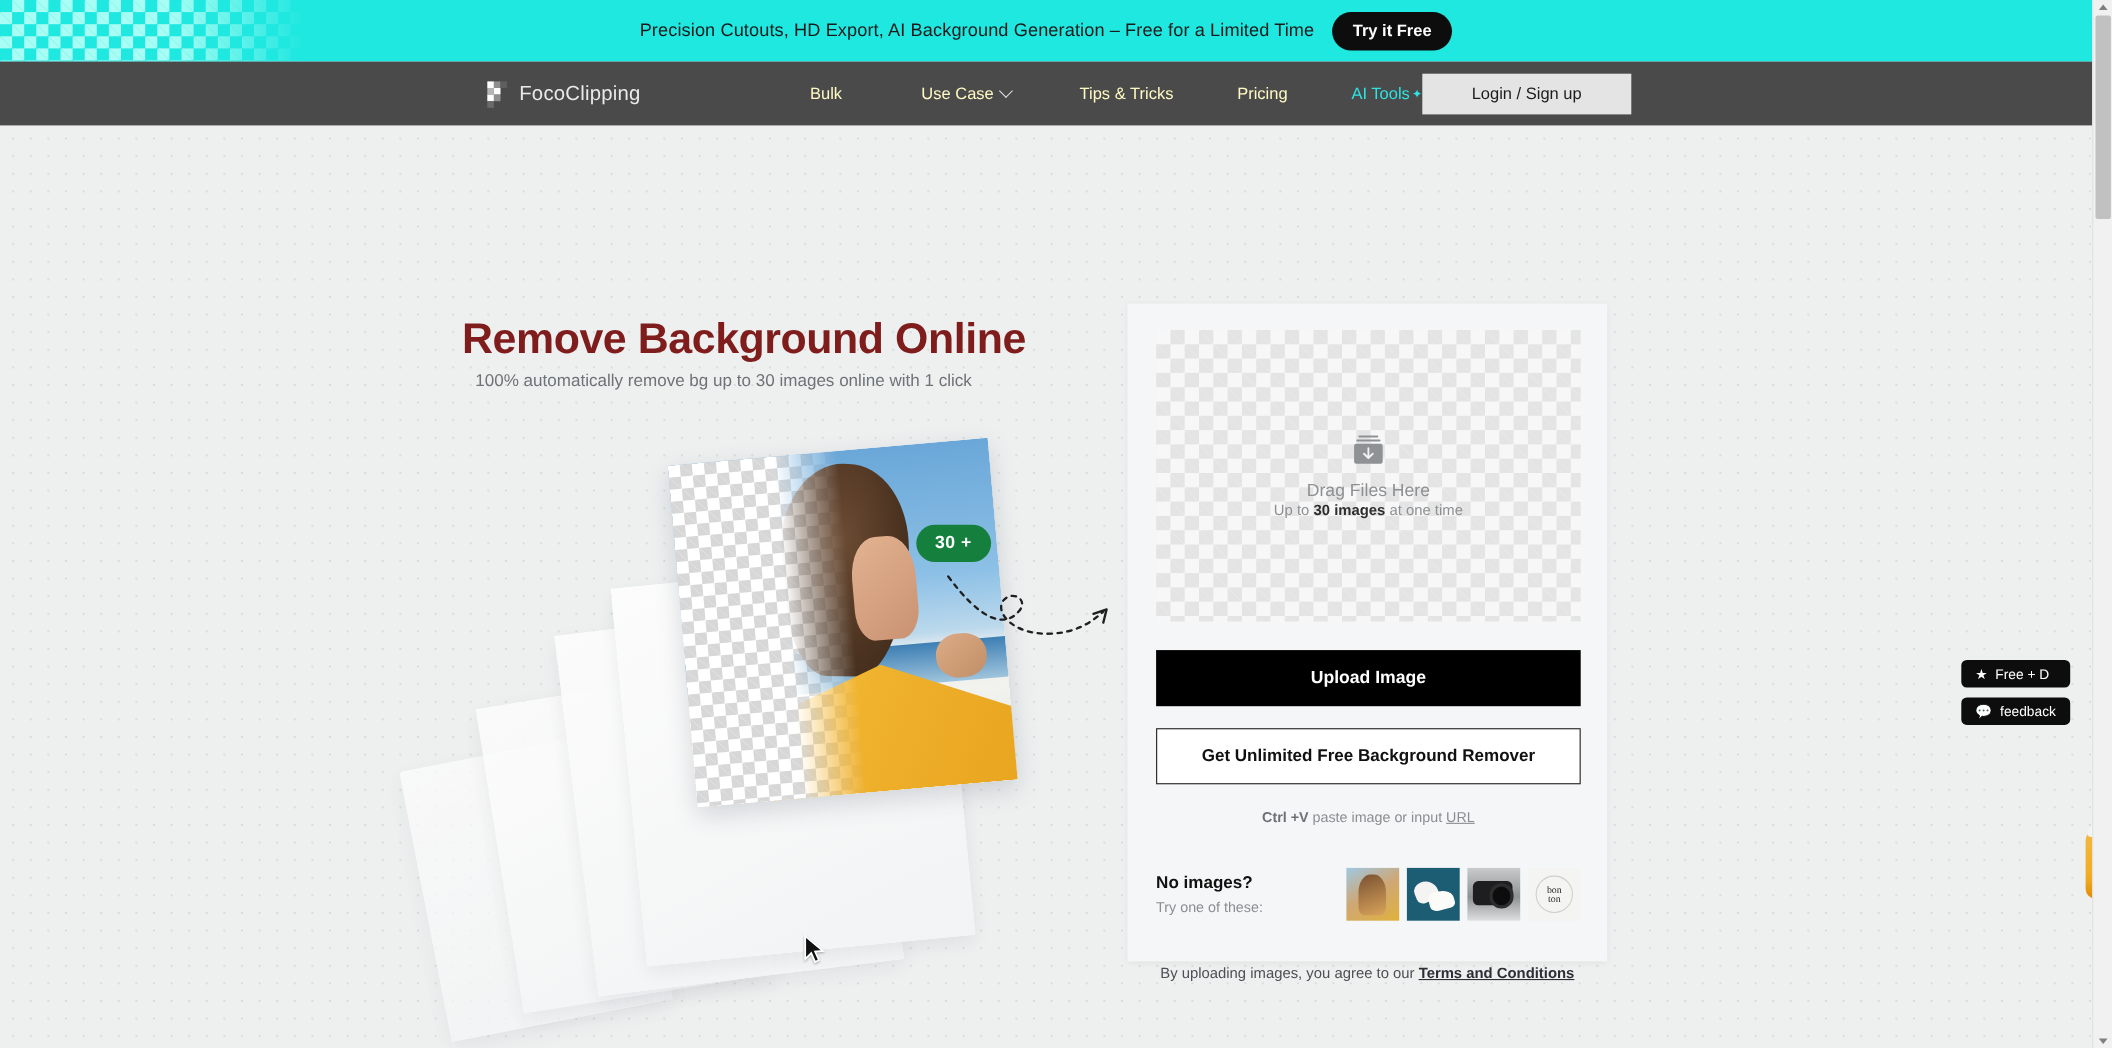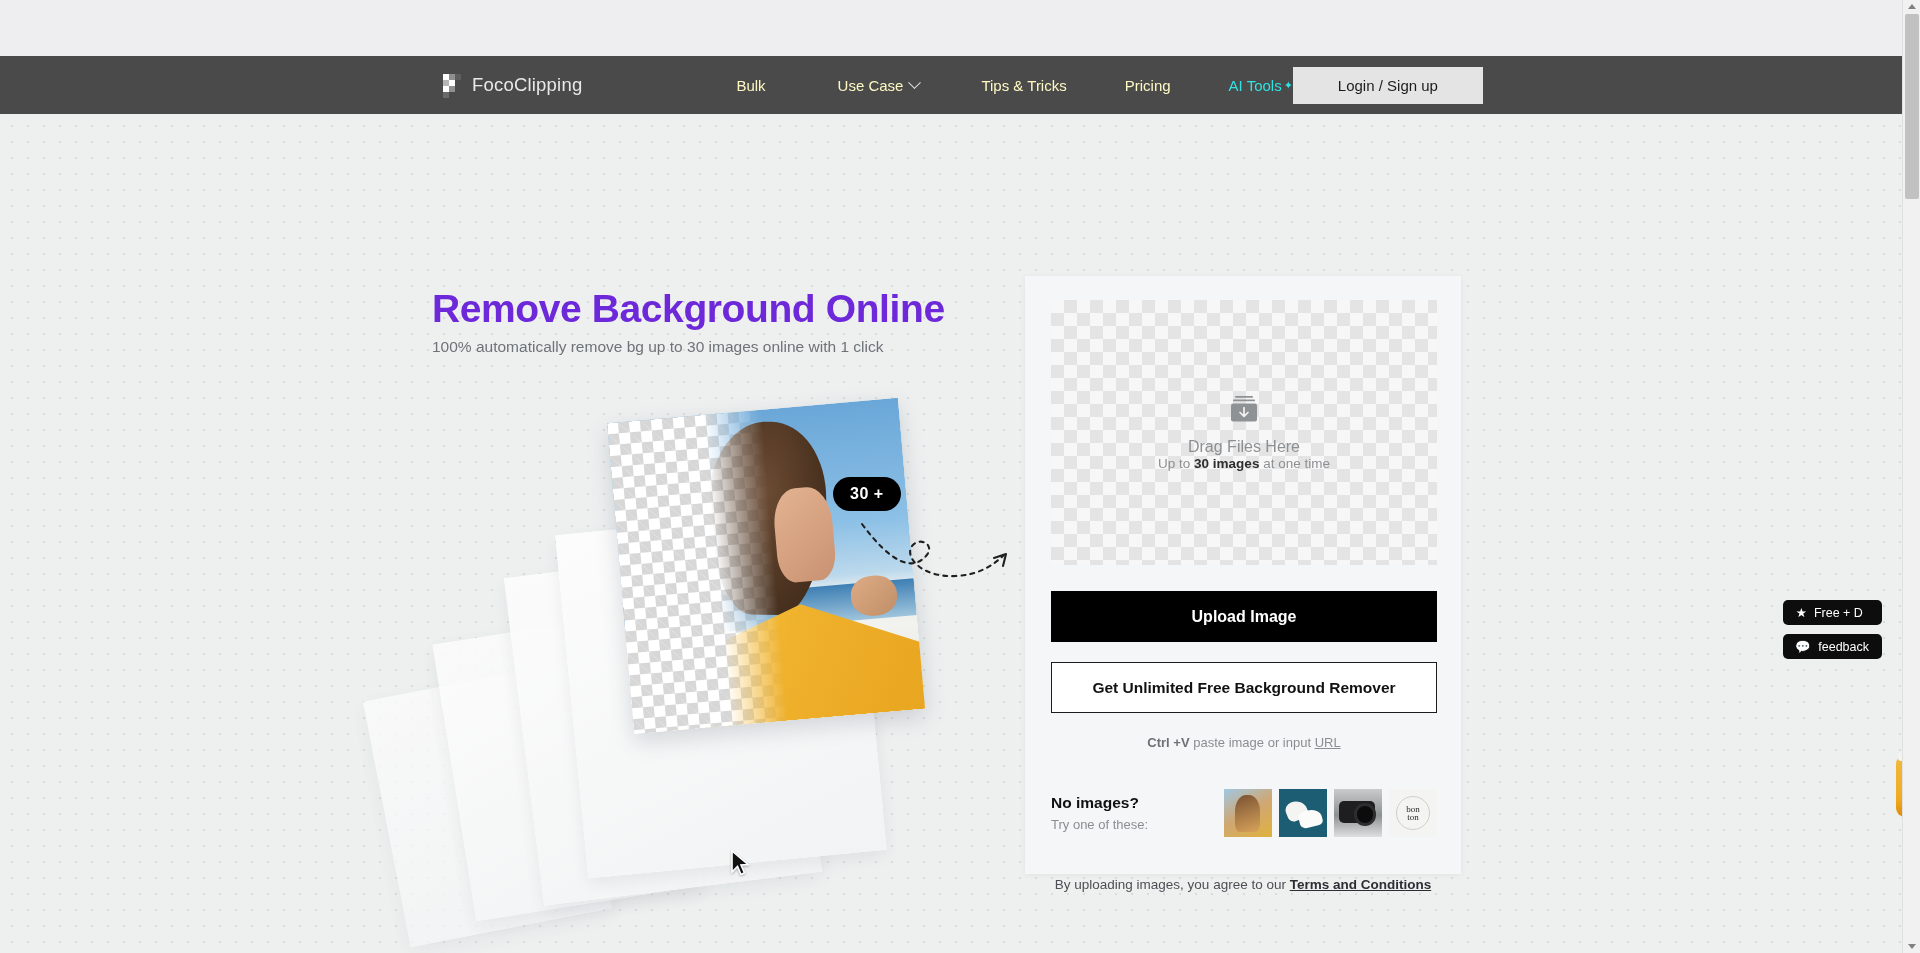--- a/index.html
+++ b/index.html
@@ -99,22 +99,22 @@
   .login-btn {
     width: 190px; height: 37px;
     background: #e4e4e4; color: #1c1c1c;
     font-size: 15px;
     display: flex; align-items: center; justify-content: center;
     cursor: pointer;
   }
 
   
   .hero-title {
-    position: absolute; left: 432px; top: 287px;
-    font-size: 39px; font-weight: bold; color: #6d28d9;
+    position: absolute; left: 420px; top: 287px;
+    font-size: 39px; font-weight: bold; color: #7f1d1d;
     letter-spacing: -.4px; white-space: nowrap;
   }
   .hero-sub {
     position: absolute; left: 432px; top: 338px;
     font-size: 15.5px; color: #6e7377; white-space: nowrap;
   }
 
   
   .illus { position: absolute; left: 375px; top: 400px; width: 640px; height: 460px; }
   .card {
@@ -183,21 +183,21 @@
     -webkit-mask-image: linear-gradient(to right, #000 0%, #000 62%, rgba(0,0,0,.35) 86%, rgba(0,0,0,0) 100%);
     mask-image: linear-gradient(to right, #000 0%, #000 62%, rgba(0,0,0,.35) 86%, rgba(0,0,0,0) 100%);
   }
   .cursor-arrow {
     position: absolute; left: 355px; top: 450px;
     width: 20px; height: 26px;
     filter: drop-shadow(0 1px 1px rgba(0,0,0,.3));
   }
   .count-badge {
     position: absolute; left: 833px; top: 477px;
-    background: #000000; color: #ffffff;
+    background: #15803d; color: #ffffff;
     font-size: 16px; font-weight: bold;
     padding: 8px 17px; border-radius: 18px;
     letter-spacing: .5px;
   }
   .dashed-arrow { position: absolute; left: 860px; top: 518px; }
 
   
   .panel {
     position: absolute; left: 1025px; top: 276px;
     width: 436px; height: 598px;
@@ -353,20 +353,27 @@
     border-top:5px solid #808080;
   }
 </style>
 </head>
 <body>
 
 <div id="page">
 
   <div class="dotted-bg"></div>
 
+  <div class="promo-banner">
+    <div class="promo-checker"></div>
+    <div class="promo-inner">
+      <span class="promo-text">Precision Cutouts, HD Export, AI Background Generation – Free for a Limited Time</span>
+      <span class="promo-cta">Try it Free</span>
+    </div>
+  </div>
 
   <div class="topnav">
     <div class="nav-center">
       <div class="brand">
         <span class="brand-mark">
           <i style="left:0;top:0;background:#ffffff"></i>
           <i style="left:6px;top:0;background:#8f8f8f"></i>
           <i style="left:12px;top:0;background:#5e5e5e"></i>
           <i style="left:0;top:6px;background:#b5b5b5"></i>
           <i style="left:6px;top:6px;background:#ffffff"></i>

